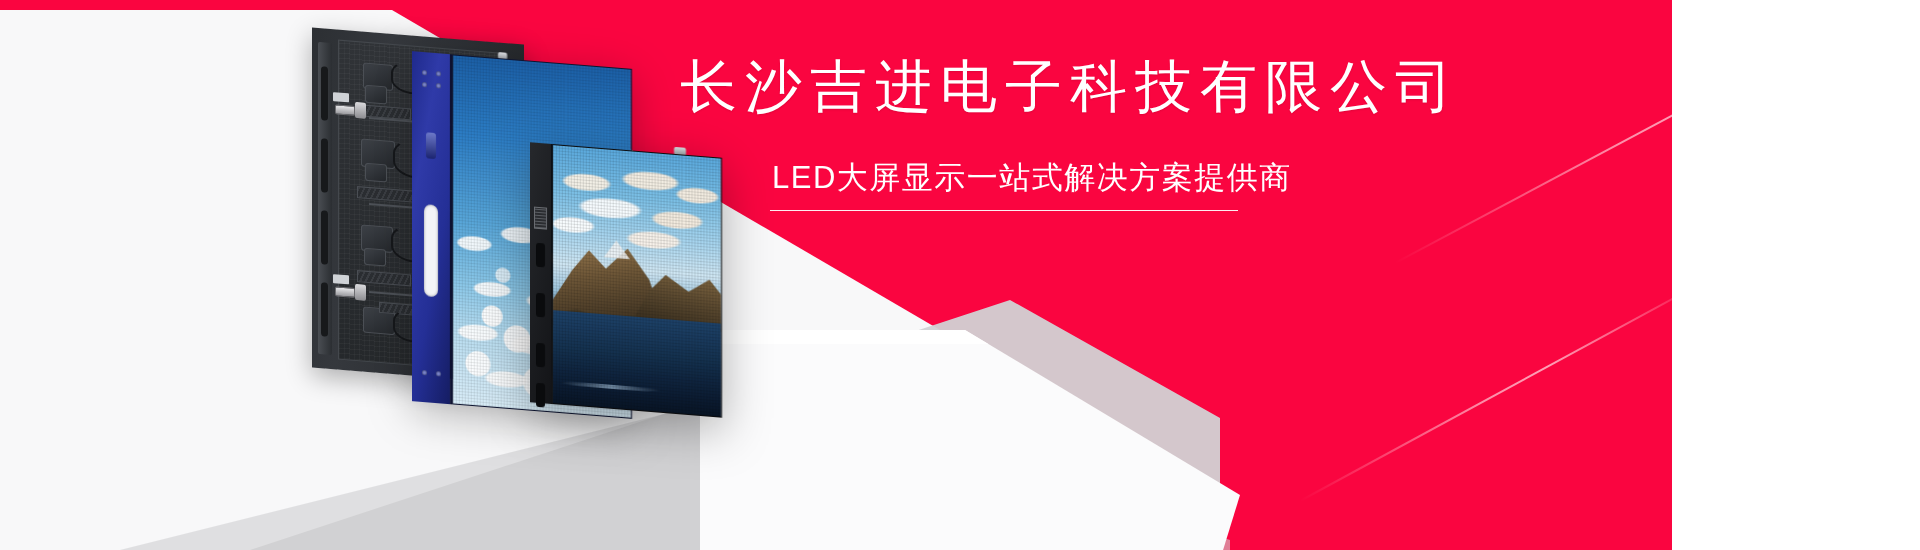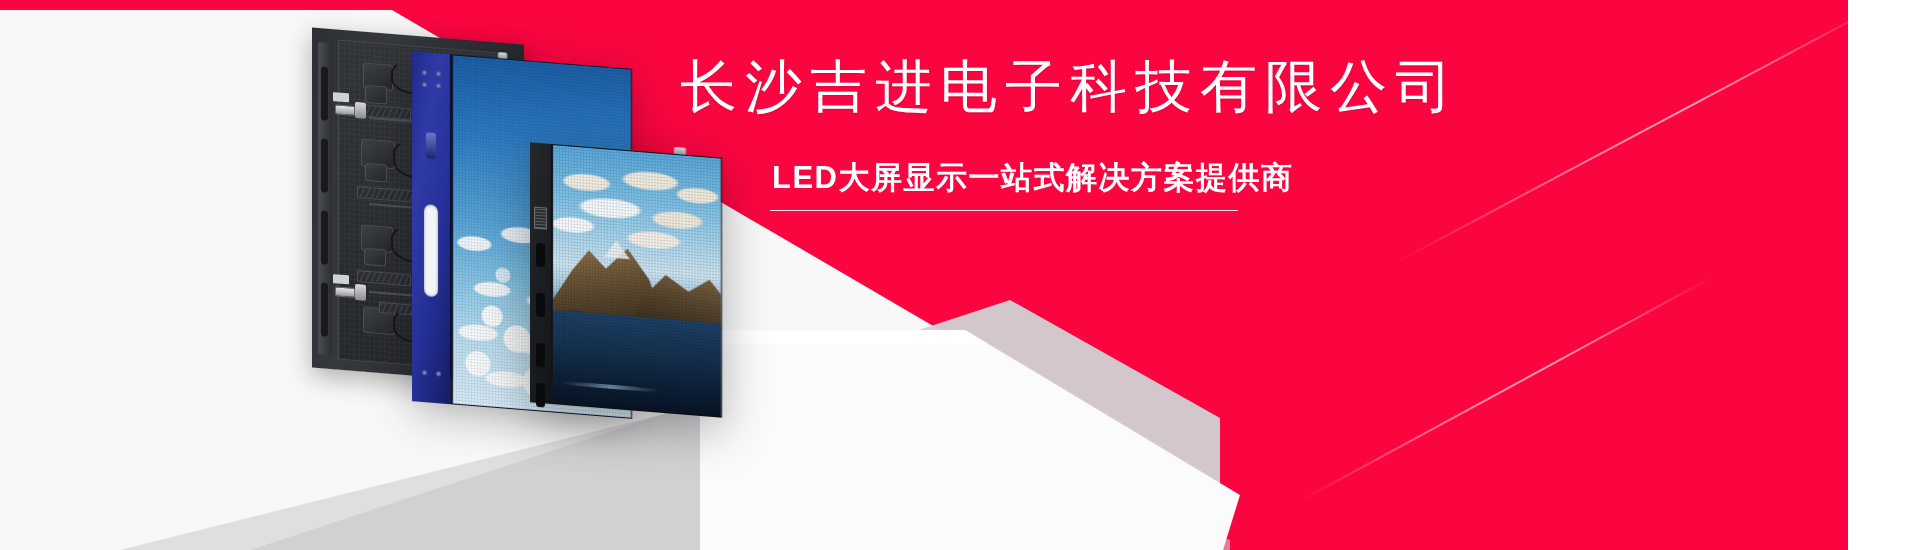--- a/index.html
+++ b/index.html
@@ -4,21 +4,21 @@
 <style>
   * { margin:0; padding:0; box-sizing:border-box; }
   html,body { background:#ffffff; }
   body {
     font-family:"Liberation Sans","DejaVu Sans",sans-serif;
     width:1920px; height:550px; overflow:hidden;
   }
 
   .banner{
     position:relative;
-    width:1848px; height:550px;
+    width:1672px; height:550px;
     overflow:hidden;
     background:#15803d;
   }
 
   
   .bg-red{
     position:absolute; inset:0;
     background:#fa0540;
   }
   .wedge-left-main{
@@ -297,21 +297,21 @@
     letter-spacing:8px;
     color:#ffffff;
     font-weight:400;
     white-space:nowrap;
     text-shadow:0 1px 2px rgba(0,0,0,.10);
   }
   .subline{
     position:absolute; left:96px; top:162px;
     font-size:31px; line-height:1;
     letter-spacing:1.5px;
-    color:#ffffff; font-weight:700;
+    color:#ffffff; font-weight:400;
     white-space:nowrap;
   }
   .rule{
     position:absolute; left:94px; top:210px;
     width:468px; height:1px;
     background:rgba(255,255,255,.92);
   }
   .tagline{
     position:absolute; left:176px; top:222px;
     font-size:19px; line-height:1;

